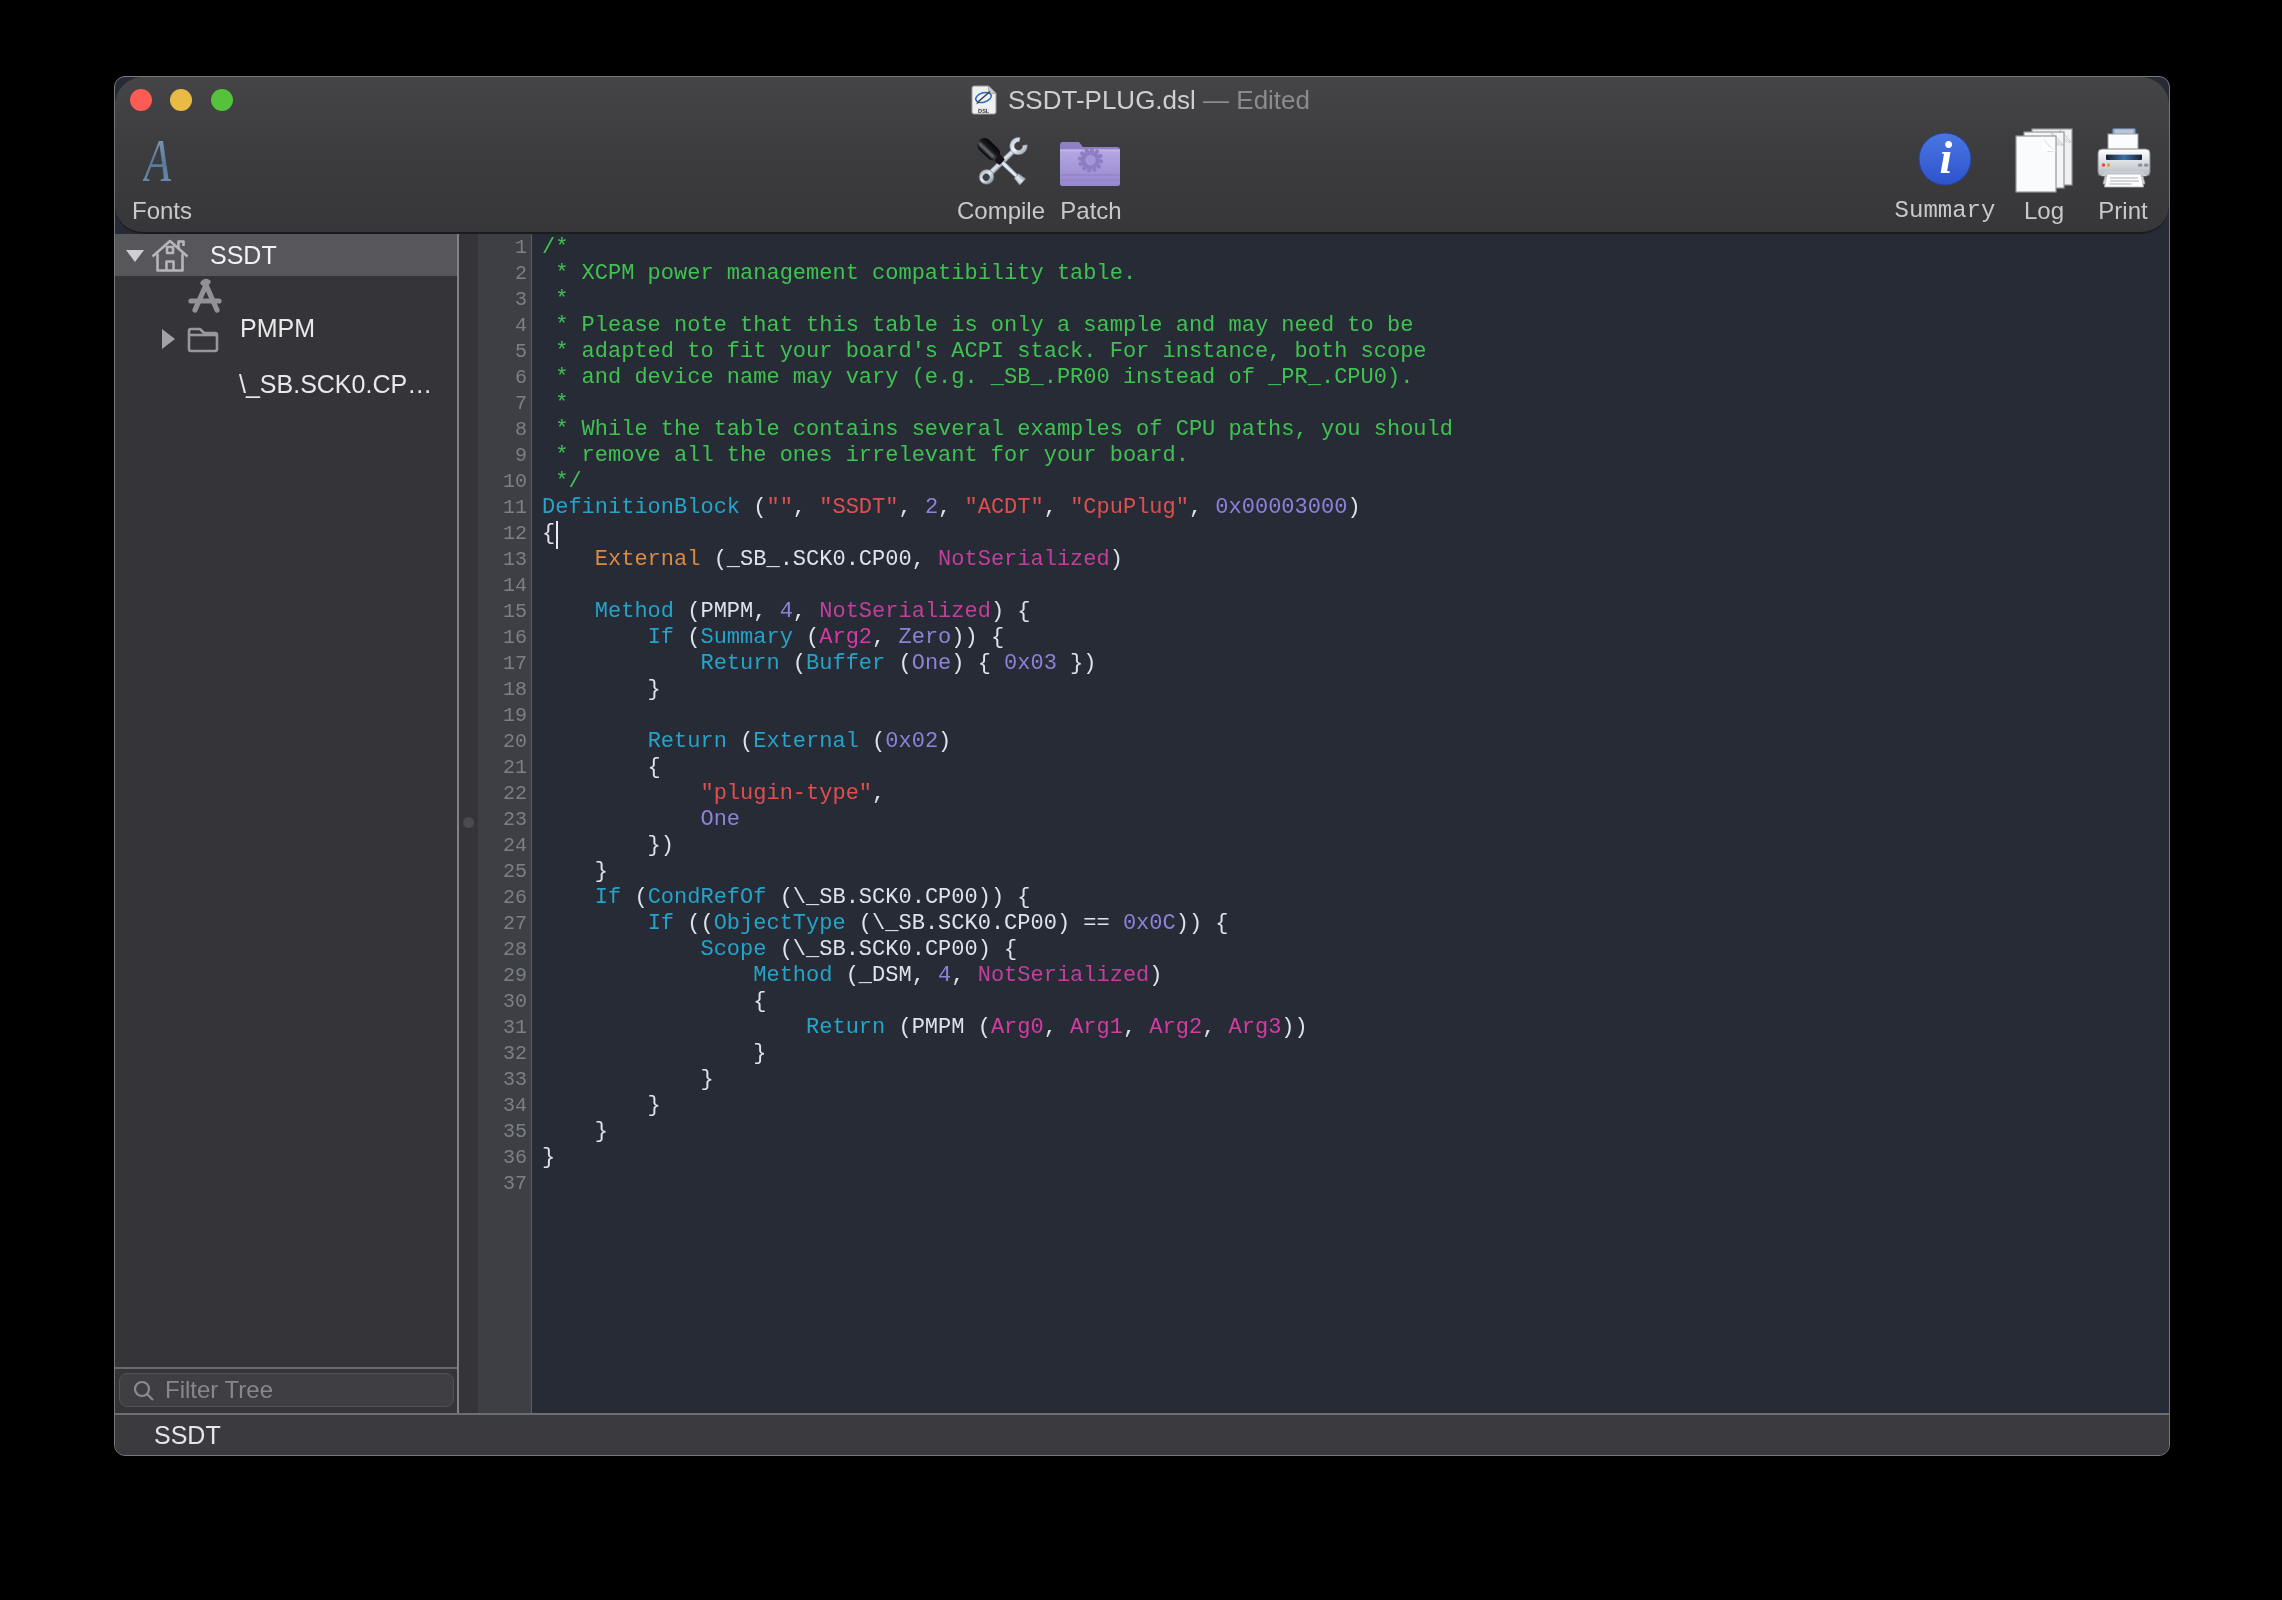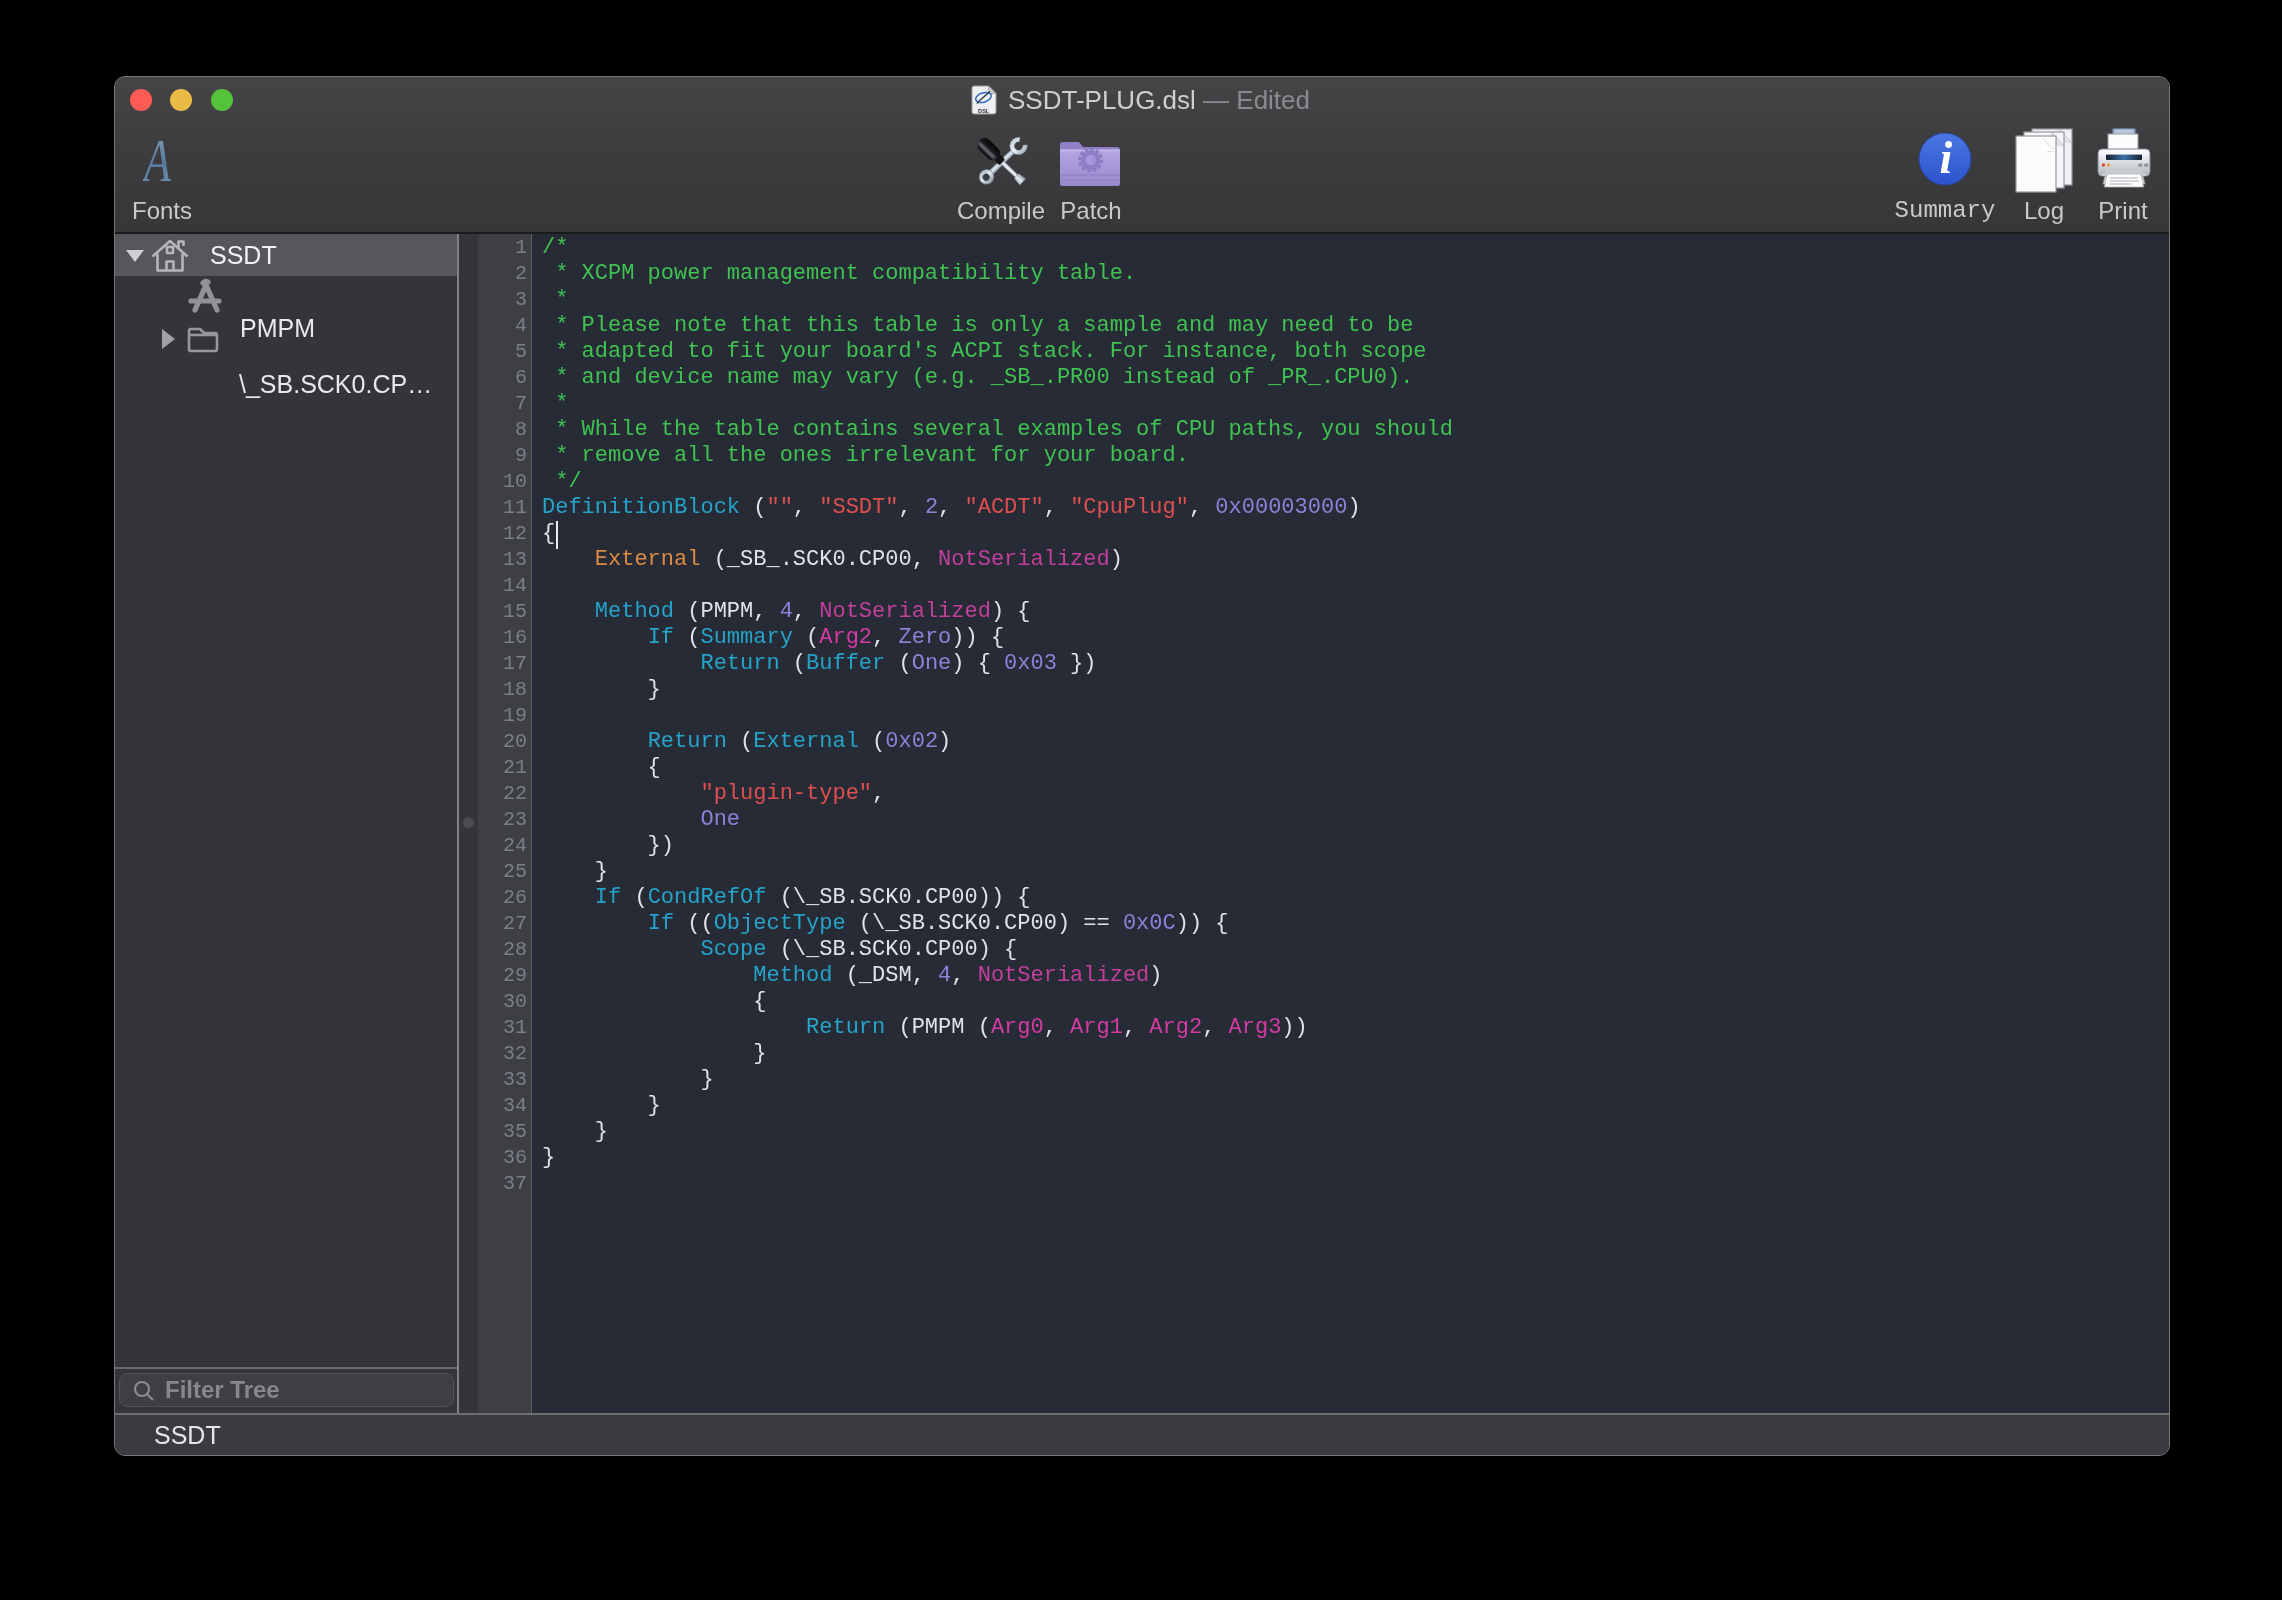--- a/index.html
+++ b/index.html
@@ -3,21 +3,21 @@
 <meta charset="utf-8">
 <style>
 html,body{margin:0;padding:0;background:#000;width:2282px;height:1600px;overflow:hidden;}
 *{box-sizing:border-box;}
 #win{position:absolute;left:114px;top:76px;width:2056px;height:1380px;border-radius:11px;
   border:1px solid #78787b;background:#262b36;overflow:hidden;
   font-family:"Liberation Sans", sans-serif;}
 
 #titlebar{position:absolute;left:0;top:0;width:100%;height:157px;
   background:linear-gradient(180deg,#454447 0%,#3c3b3e 50%,#373639 100%);
-  border-bottom:2px solid #1b1b1d;}
+  border-bottom:2px solid #1b1b1d;border-radius:28px;}
 .tl{position:absolute;top:12px;width:22px;height:22px;border-radius:50%;}
 #tl-r{left:15px;background:#fd5b53;}
 #tl-y{left:55px;background:#e9ba45;}
 #tl-g{left:96px;background:#54c23a;}
 #title{position:absolute;left:893px;top:9px;height:28px;line-height:28px;
   font-size:26px;color:#cfcfd1;white-space:nowrap;}
 #title .dim{color:#8b8b8f;}
 .tblabel{position:absolute;top:122px;width:200px;text-align:center;color:#c9c9cc;font-size:24px;line-height:24px;}
 
 #sidebar{position:absolute;left:0;top:157px;width:342px;height:1133px;background:#353539;}
@@ -25,21 +25,21 @@
 #divider{position:absolute;left:344px;top:157px;width:19px;height:1179px;background:#353539;}
 #divdot{position:absolute;left:348px;top:740px;width:11px;height:11px;border-radius:50%;background:#4c4c50;}
 .trow{position:absolute;left:0;width:342px;height:42px;}
 .trow .lbl{position:absolute;top:0;height:42px;line-height:42px;font-size:25px;color:#e9e9eb;white-space:nowrap;}
 #row1{top:0;background:#56565b;}
 #row2{top:42px;}
 #row3{top:97px;margin-top:32px;}
 #filtersep{position:absolute;left:0;top:1290px;width:342px;height:2px;background:#6a6a6e;}
 #filterbar{position:absolute;left:0;top:1292px;width:342px;height:44px;background:#353539;}
 #filterbox{position:absolute;left:4px;top:4px;width:335px;height:34px;border-radius:8px;
-  background:#3f3f43;border:1.5px solid #525256;font-weight:bold;}
+  background:#3f3f43;border:1.5px solid #525256;}
 #filterbox .ph{position:absolute;left:45px;top:0;height:31px;line-height:31px;font-size:24px;color:#87878c;}
 
 #editor{position:absolute;left:363px;top:157px;width:1693px;height:1179px;background:#262b36;overflow:hidden;}
 #gutter{position:absolute;left:0;top:0;width:54px;height:1179px;background:#3d3f44;border-right:1.5px solid #5c5f65;}
 #gutnums{position:absolute;left:0;top:1px;width:49px;margin:0;text-align:right;
   font-family:"Liberation Mono",monospace;font-size:20px;line-height:26px;color:#7b7f88;}
 #code{position:absolute;left:64px;top:1px;margin:0;
   font-family:"Liberation Mono",monospace;font-size:22px;line-height:26px;color:#dfe3e9;white-space:pre;}
 #code .k{color:#25a3c9}
 #code .s{color:#e04f4f}

